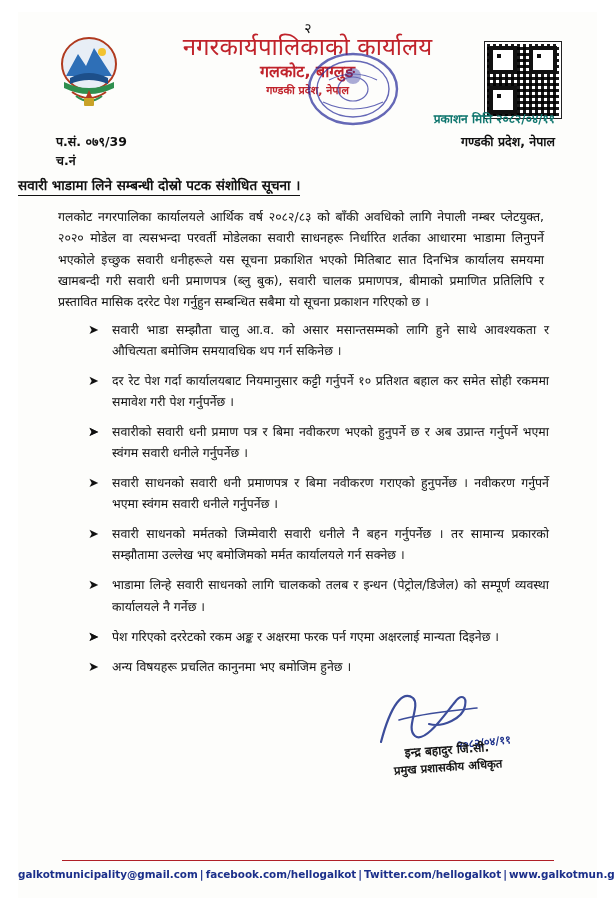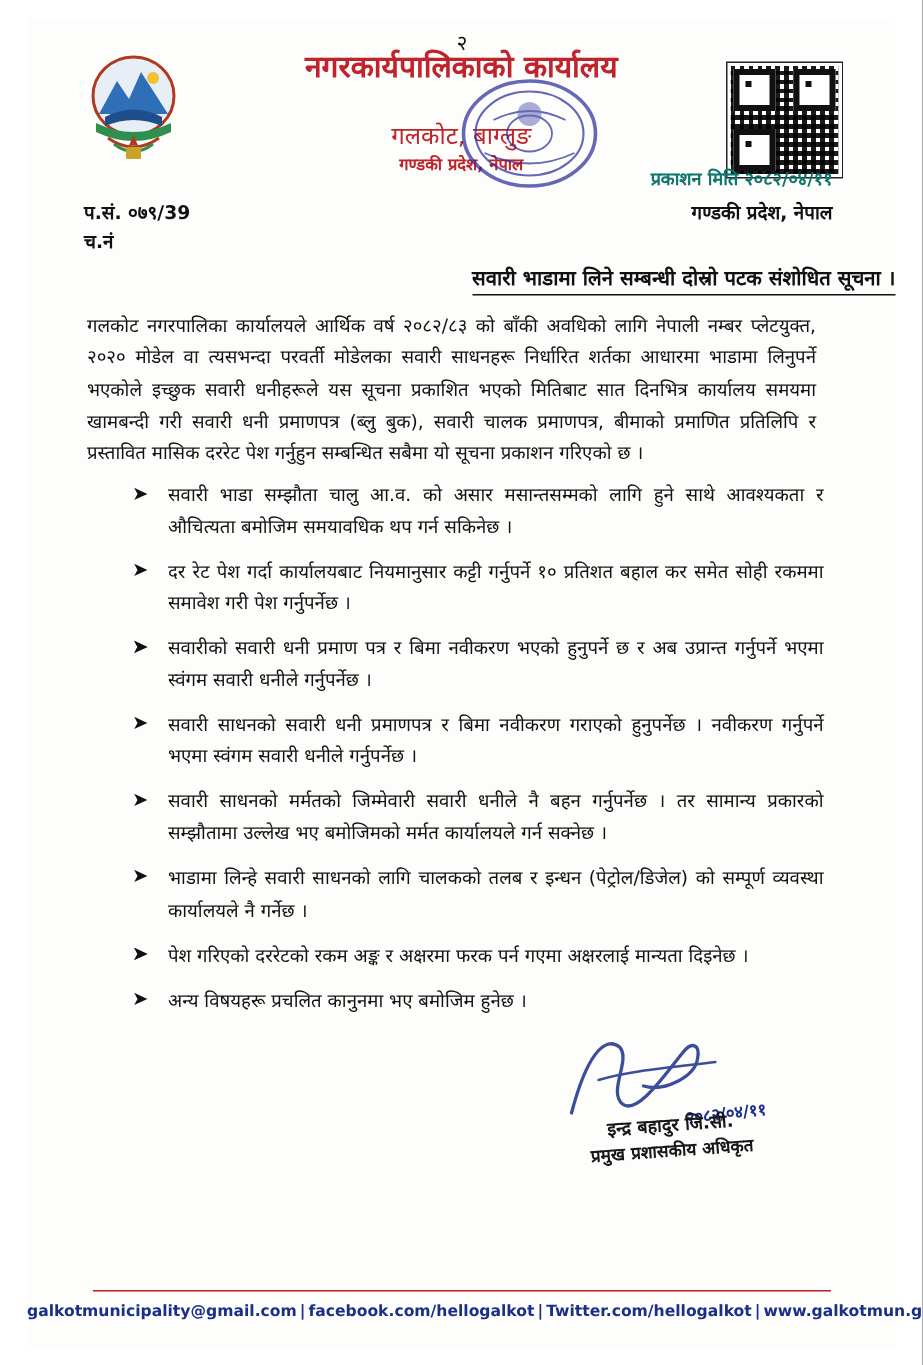--- a/index.html
+++ b/index.html
@@ -96,29 +96,28 @@
     text-align: center;
     color: #c0232b;
   }
   .head-line1 {
     font-size: 20px;
     font-weight: bold;
     letter-spacing: 0.5px;
     line-height: 1.25;
   }
   .head-line2 {
-    font-size: 20px;
-    font-weight: bold;
+    font-size: 24px;
+    font-weight: normal;
     line-height: 1.25;
   }
   .head-line3 {
     font-size: 16px;
-    font-weight: normal;
+    font-weight: bold;
     line-height: 1.3;
-    margin-top: 24px;
   }
   .head-line4 {
     font-size: 11px;
     font-weight: bold;
     line-height: 1.4;
   }
 
   
   .stamp {
     position: absolute;
@@ -156,21 +155,21 @@
     position: absolute;
     right: 42px;
     top: -22px;
     font-size: 12px;
     font-weight: bold;
     color: #0f766e;
   }
 
   
   .subject {
-    text-align: right;
+    text-align: left;
     font-size: 13.5px;
     font-weight: bold;
     color: #111;
     margin: 4px 0 6px 0;
   }
   .subject span {
     border-bottom: 1.4px solid #111;
     padding-bottom: 2px;
   }
 

